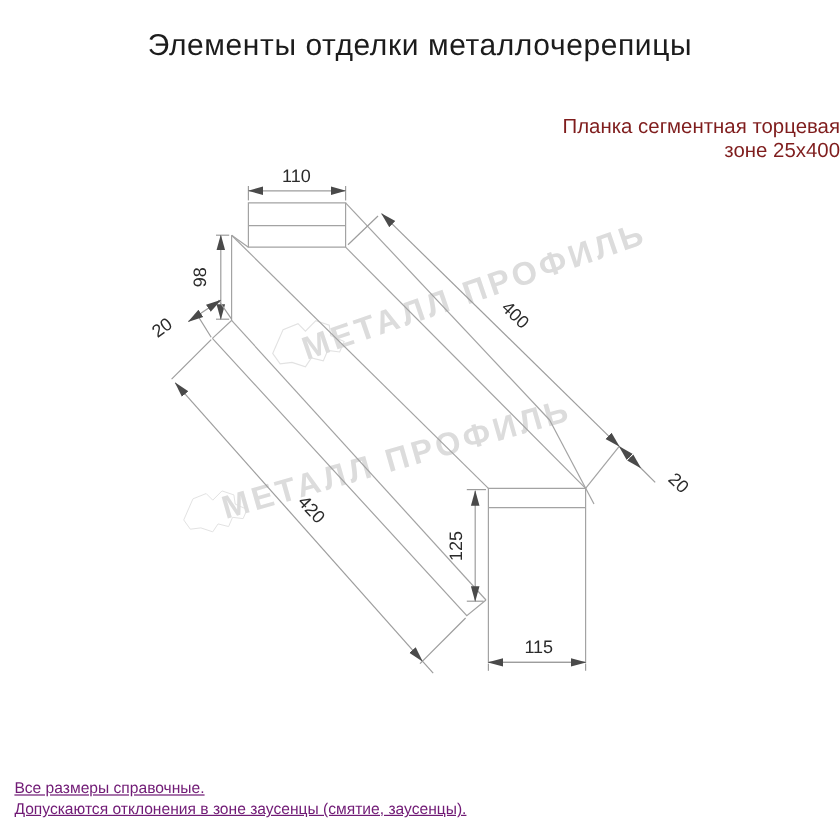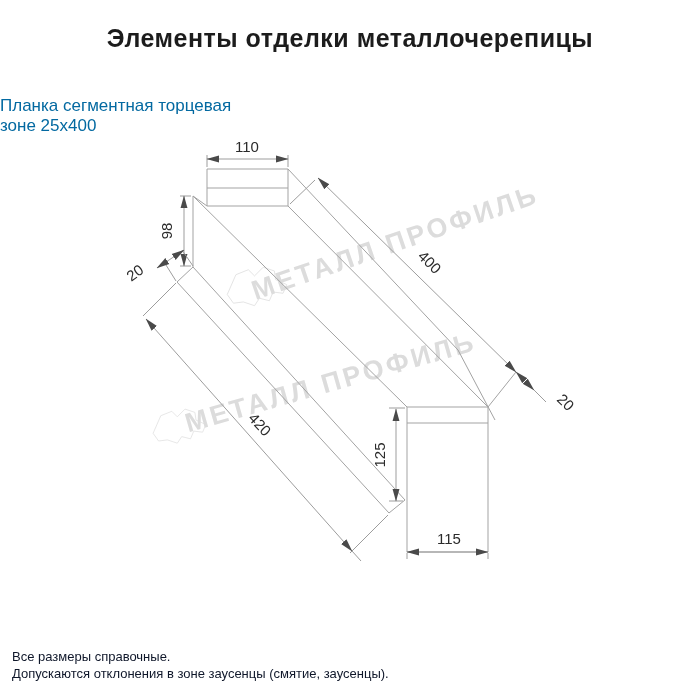--- a/index.html
+++ b/index.html
@@ -1,23 +1,23 @@
 <!DOCTYPE html>
 <html><head>
 <meta charset="utf-8">
 <style>
   html,body{margin:0;padding:0;background:#ffffff;}
   #page{position:relative;width:700px;height:700px;background:#ffffff;overflow:hidden;
         font-family:"Liberation Sans", sans-serif;}
   .title{position:absolute;left:0;top:24px;width:700px;text-align:center;
-         font-size:25px;font-weight:bold;letter-spacing:0.5px;color:#1c1c1c;}
-  .subtitle{position:absolute;left:0;top:96px;width:700px;text-align:left;
-            font-size:17px;line-height:20px;color:#0369a1;}
+         font-size:25px;font-weight:normal;letter-spacing:0.5px;color:#1c1c1c;}
+  .subtitle{position:absolute;left:0;top:96px;width:700px;text-align:right;
+            font-size:17px;line-height:20px;color:#7f1d1d;}
   .footer{position:absolute;left:12px;top:648px;width:640px;
-          font-size:13px;line-height:17px;color:#0f172a;}
+          font-size:13px;line-height:17px;color:#701a75;text-decoration:underline;}
   svg{position:absolute;left:0;top:0;}
   .ln{stroke:#a3a3a3;stroke-width:1;fill:none;}
   .dim{stroke:#9d9d9d;stroke-width:1;fill:none;}
   .dimtext{fill:#2b2b2b;font-size:15px;font-family:"Liberation Sans",sans-serif;}
   .wm{fill:#dcdcdc;font-size:27px;font-weight:bold;letter-spacing:3px;
       font-family:"Liberation Sans",sans-serif;}
   .wmlogo{stroke:#e2e2e2;stroke-width:1.5;fill:none;}
 </style>
 </head>
 <body>

